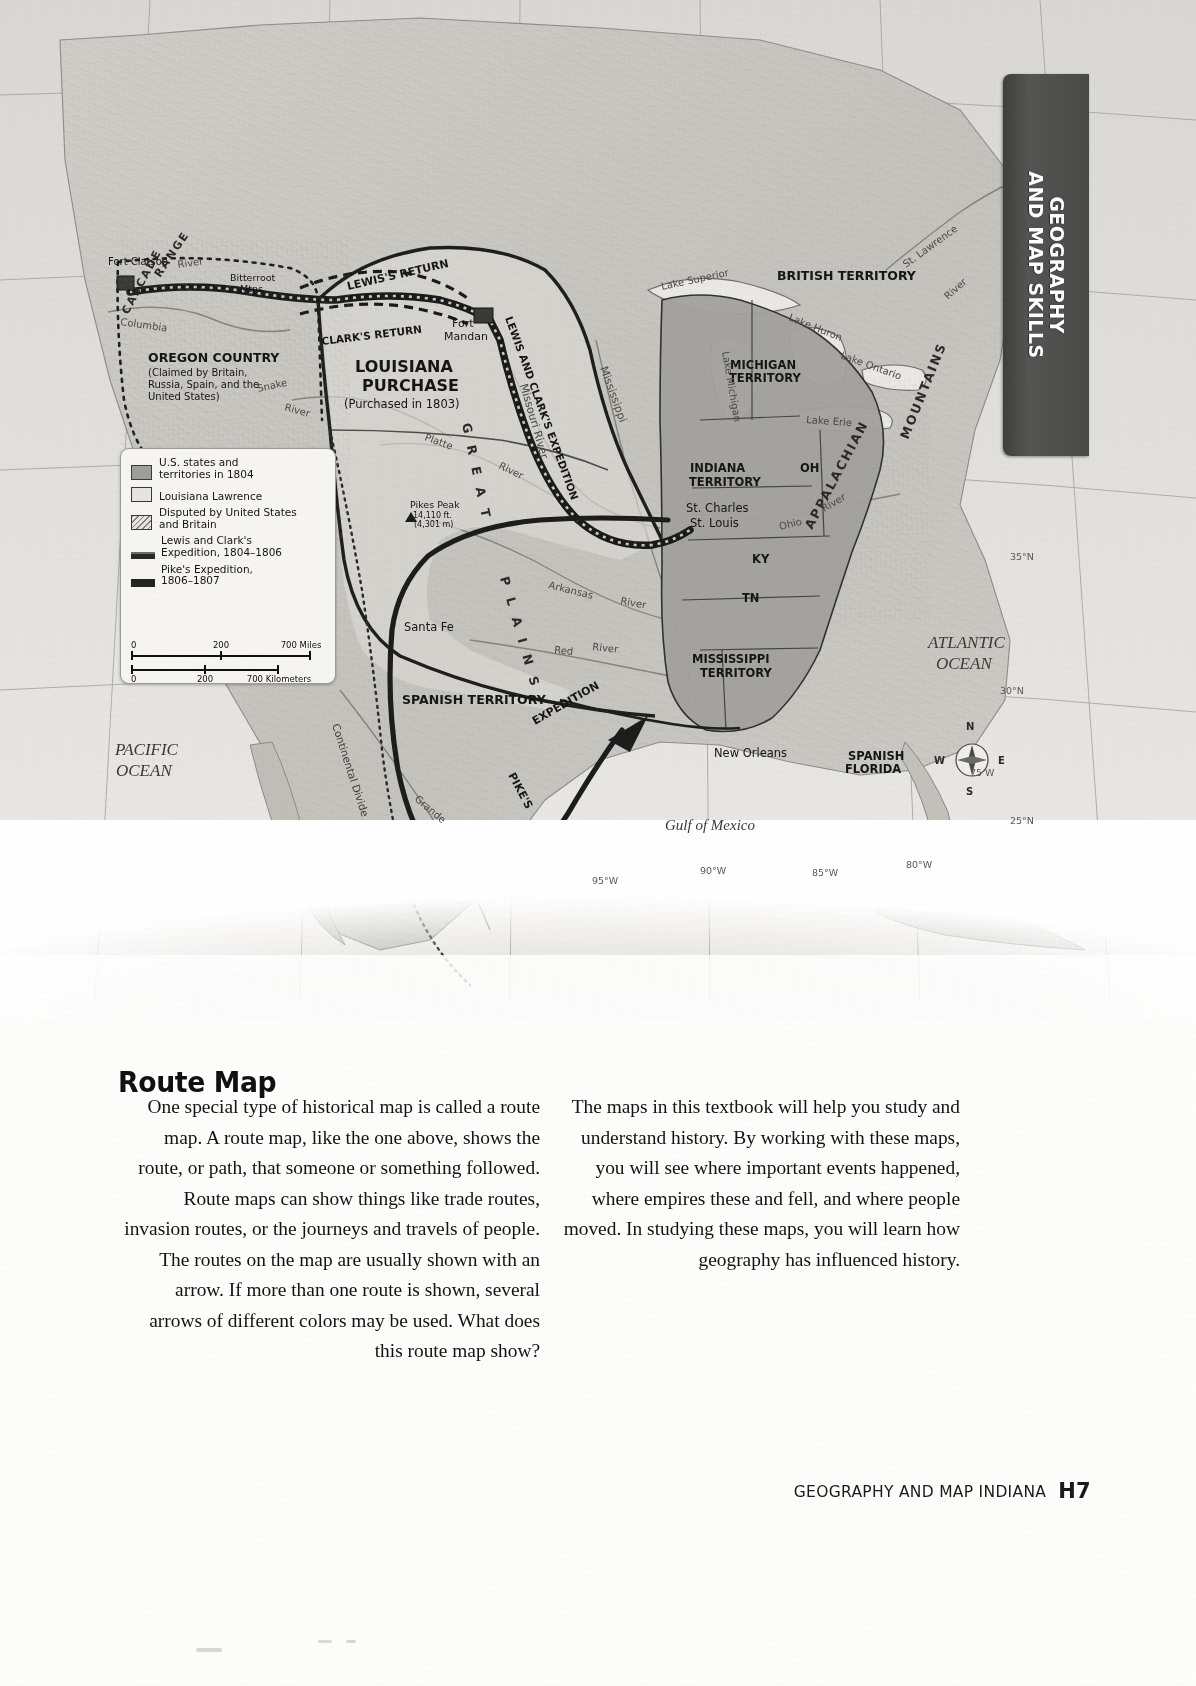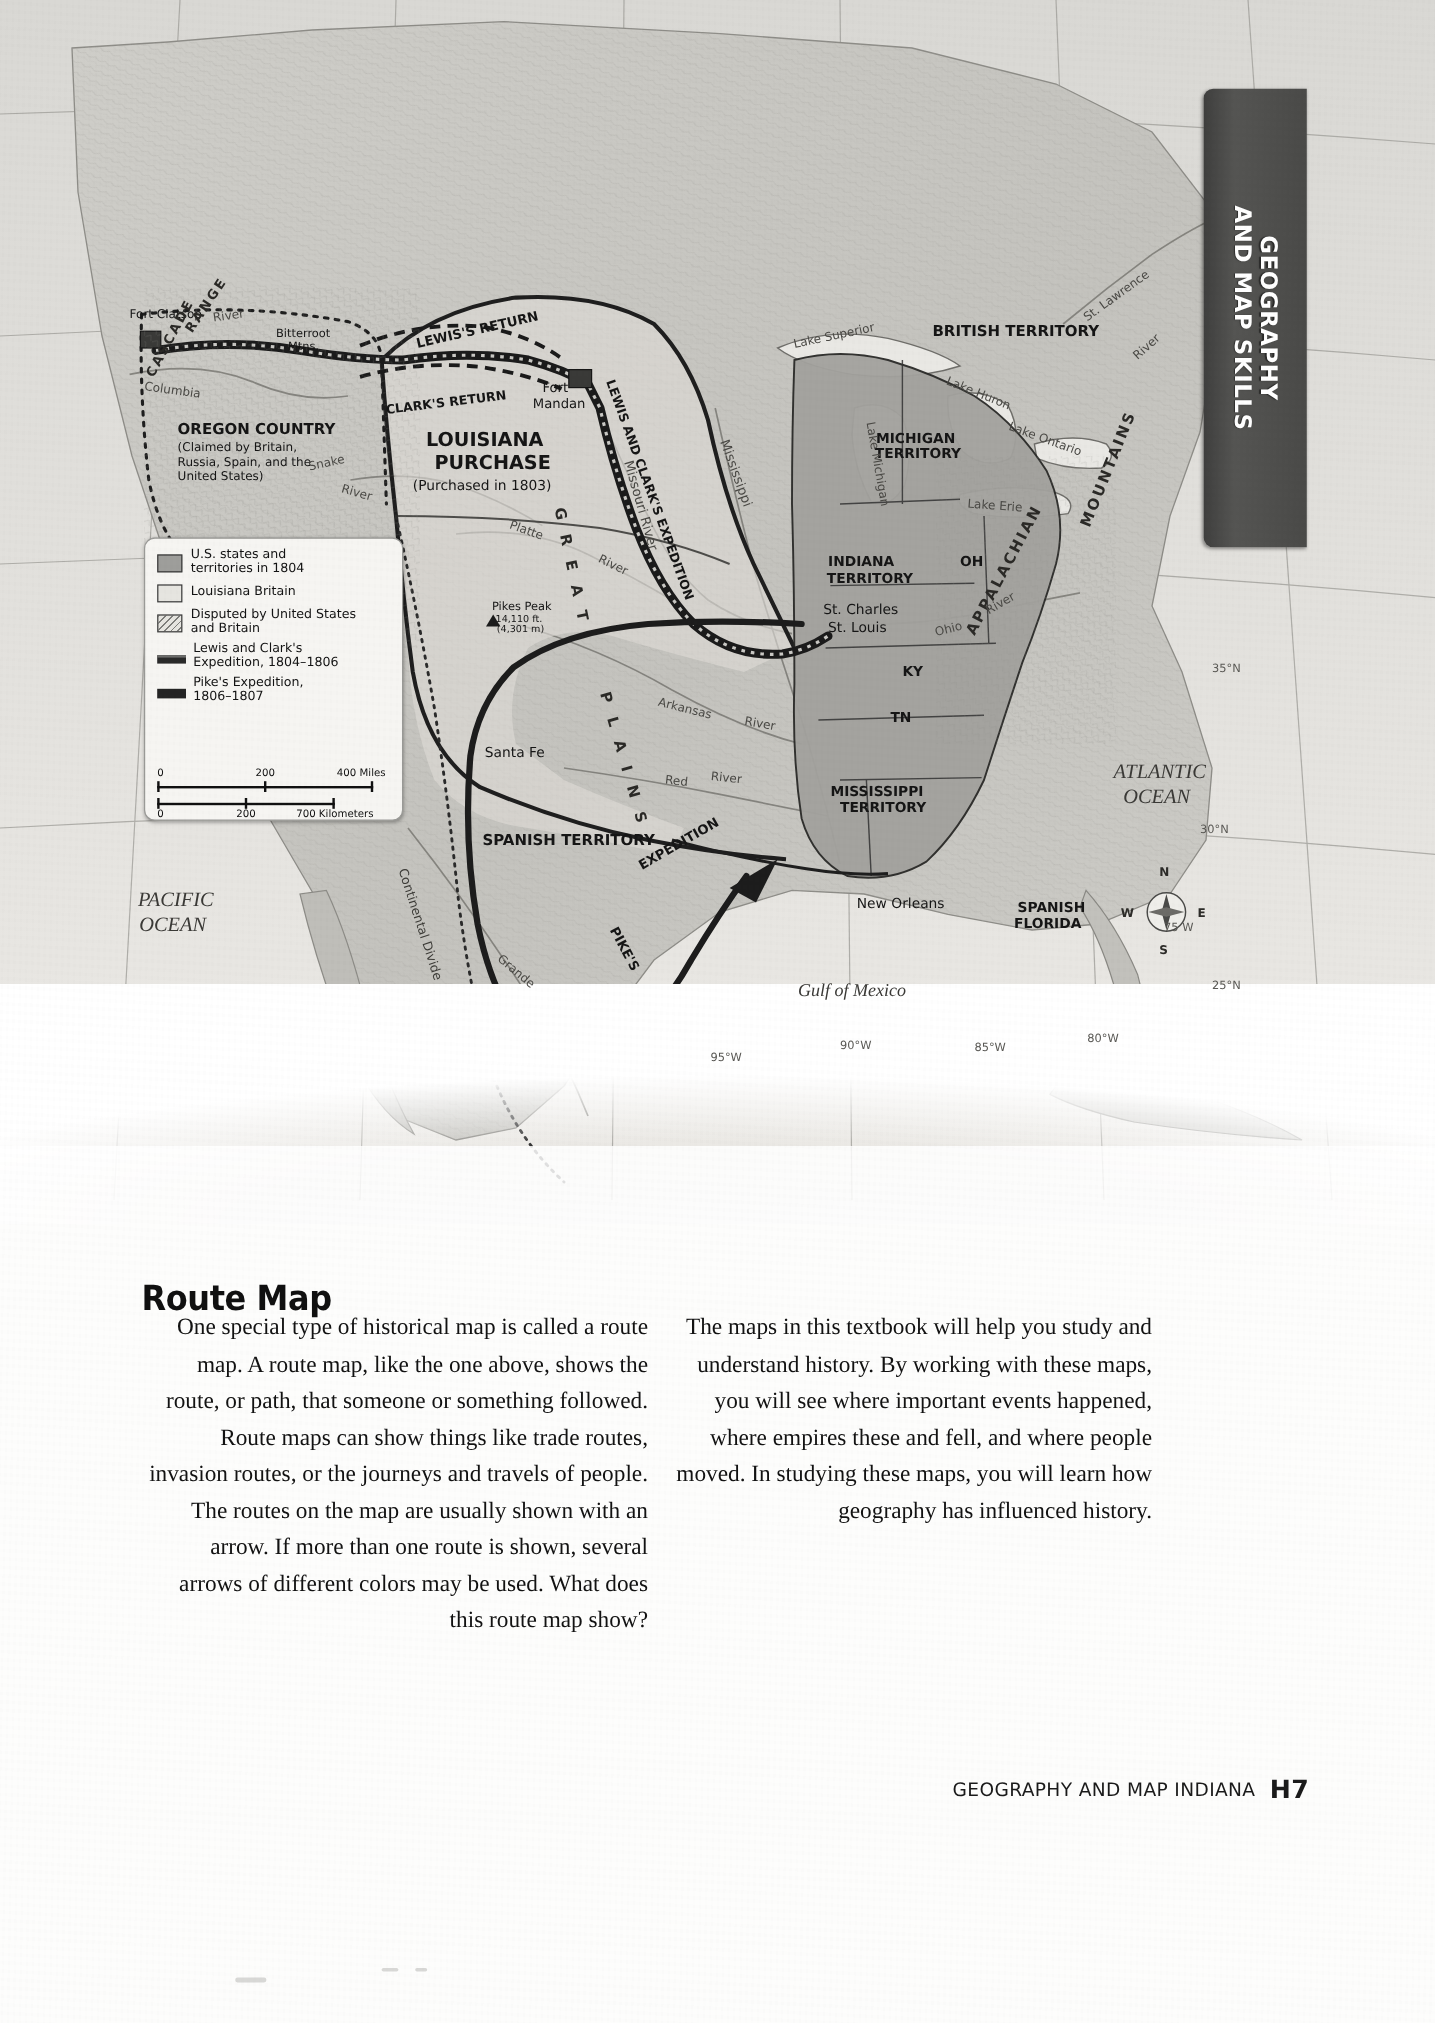--- a/index.html
+++ b/index.html
@@ -35,21 +35,21 @@
     transform:translate(-50%,-50%) rotate(90deg);
     white-space:nowrap;text-align:center;
     font-family:"DejaVu Sans",sans-serif;font-weight:700;font-size:19px;color:#fff;
     letter-spacing:.5px;line-height:1.08;text-shadow:0 1px 1px rgba(0,0,0,.5);}
 
   
   .legend{position:absolute;left:120px;top:448px;width:214px;height:234px;
     background:#f6f5f2;border:1px solid #9a9a97;border-radius:9px;
     box-shadow:0 1px 3px rgba(0,0,0,.28);}
   .legend-rows{position:absolute;left:10px;top:8px;right:6px;}
-  .lrow{display:flex;align-items:center;margin-bottom:5px;}
+  .lrow{display:flex;align-items:flex-end;margin-bottom:5px;}
   .sw{width:21px;height:15px;flex:0 0 auto;margin-right:7px;margin-top:2px;
       border:1px solid #3a3a3a;box-sizing:border-box;}
   .sw-states{background:#9e9e9b;}
   .sw-purchase{background:#e6e5e0;}
   .sw-disputed{background:#e6e5e0;
     background-image:repeating-linear-gradient(135deg,#7e7e7b 0 1px,transparent 1px 4px);}
   .sw-line{width:24px;height:7px;border:0;margin-top:6px;margin-right:6px;
     background:#2a2a2a;border-top:2px solid #6d6d6b;box-sizing:border-box;}
   .sw-line2{width:24px;height:8px;border:0;margin-top:6px;margin-right:6px;background:#242424;}
   .ltxt{font-family:"DejaVu Sans",sans-serif;font-size:10.5px;line-height:11.6px;color:#141414;}
@@ -374,21 +374,21 @@
         <div class="lrow">
           <span class="sw sw-states"></span>
           <span class="ltxt">
             U.S. states and<br>territories in 1804
           </span>
         </div>
 
         <div class="lrow">
           <span class="sw sw-purchase"></span>
           <span class="ltxt">
-            Louisiana Britain
+            Louisiana Lawrence
           </span>
         </div>
 
         <div class="lrow">
           <span class="sw sw-disputed"></span>
           <span class="ltxt">
             Disputed by United States<br>and Britain
           </span>
         </div>
 
@@ -404,21 +404,21 @@
           <span class="ltxt">
             Pike's Expedition,<br>1806–1807
           </span>
         </div>
       </div>
 
       <div class="scalebox">
         <div class="sbar">
           <span class="lbl l0">0</span>
           <span class="lbl" style="left:90px">200</span>
-          <span class="lbl" style="left:170px">400 Miles</span>
+          <span class="lbl" style="left:170px">700 Miles</span>
           <span class="rule" style="width:180px"></span>
           <span class="tick" style="left:0"></span>
           <span class="tick" style="left:89px"></span>
           <span class="tick" style="left:178px"></span>
         </div>
         <div class="sbar bot">
           <span class="rule" style="width:148px"></span>
           <span class="tick" style="left:0"></span>
           <span class="tick" style="left:73px"></span>
           <span class="tick" style="left:146px"></span>

